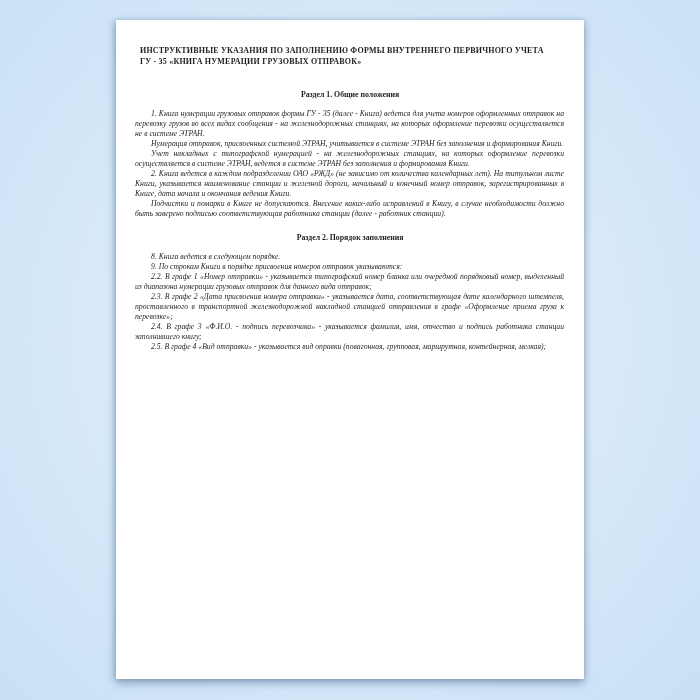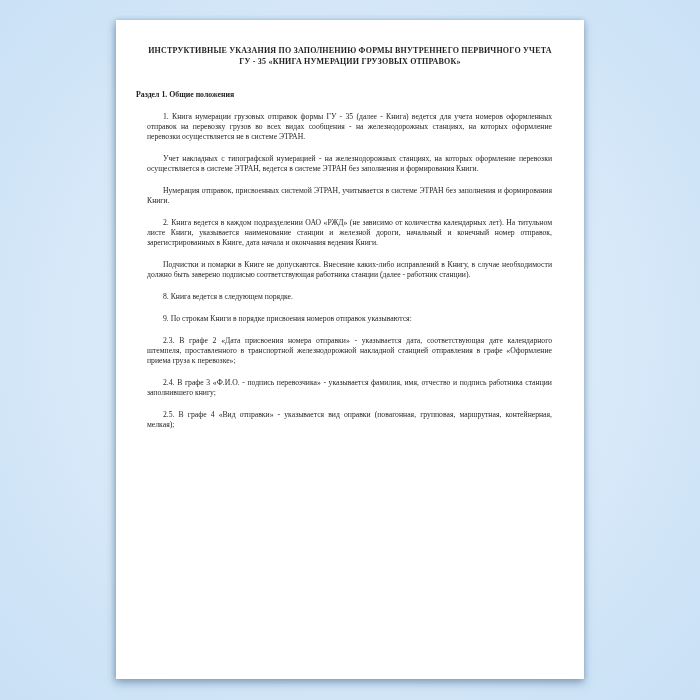--- a/index.html
+++ b/index.html
@@ -24,71 +24,73 @@
     box-shadow:
       0 4px 9px rgba(98, 130, 162, 0.55),
       0 0 4px rgba(110, 142, 172, 0.35),
       -2px 2px 6px rgba(110, 142, 172, 0.30);
     box-sizing: border-box;
     font-family: "Liberation Serif", "DejaVu Serif", serif;
     color: #1e1e1e;
   }
   .doc-title {
     margin: 25px 24px 0 24px;
-    text-align: center;
     font-weight: bold;
     font-size: 8px;
     line-height: 11px;
     letter-spacing: 0.2px;
   }
   .section-heading {
-    text-align: left;
+    text-align: center;
     font-weight: bold;
     font-size: 7.8px;
     line-height: 10px;
     margin: 0 20px;
   }
   .section-heading.first {
     margin-top: 23px;
   }
   .section-heading.second {
     margin-top: 14px;
   }
   .section-body {
     margin: 9px 20px 0 19px;
     font-size: 7.7px;
     line-height: 10px;
     text-align: justify;
   }
   .section-body p {
-    margin: 12px;
+    margin: 0;
     padding: 0;
     text-indent: 16px;
+    font-style: italic;
   }
 </style>
 </head>
 <body>
 
 <div class="sheet">
   <div class="doc-title">
     <div>ИНСТРУКТИВНЫЕ УКАЗАНИЯ ПО ЗАПОЛНЕНИЮ ФОРМЫ ВНУТРЕННЕГО ПЕРВИЧНОГО УЧЕТА</div>
     <div>ГУ - 35 «КНИГА НУМЕРАЦИИ ГРУЗОВЫХ ОТПРАВОК»</div>
   </div>
 
   <div class="section-heading first">Раздел 1. Общие положения</div>
 
   <div class="section-body">
     <p>1. Книга нумерации грузовых отправок формы ГУ - 35 (далее - Книга) ведется для учета номеров оформленных отправок на перевозку грузов во всех видах сообщения - на железнодорожных станциях, на которых оформление перевозки осуществляется не в системе ЭТРАН.</p>
+    <p>Нумерация отправок, присвоенных системой ЭТРАН, учитывается в системе ЭТРАН без заполнения и формирования Книги.</p>
     <p>Учет накладных с типографской нумерацией - на железнодорожных станциях, на которых оформление перевозки осуществляется в системе ЭТРАН, ведется в системе ЭТРАН без заполнения и формирования Книги.</p>
-    <p>Нумерация отправок, присвоенных системой ЭТРАН, учитывается в системе ЭТРАН без заполнения и формирования Книги.</p>
     <p>2. Книга ведется в каждом подразделении ОАО «РЖД» (не зависимо от количества календарных лет). На титульном листе Книги, указывается наименование станции и железной дороги, начальный и конечный номер отправок, зарегистрированных в Книге, дата начала и окончания ведения Книги.</p>
     <p>Подчистки и помарки в Книге не допускаются. Внесение каких-либо исправлений в Книгу, в случае необходимости должно быть заверено подписью соответствующая работника станции (далее - работник станции).</p>
   </div>
 
+  <div class="section-heading second">Раздел 2. Порядок заполнения</div>
 
   <div class="section-body">
     <p>8. Книга ведется в следующем порядке.</p>
     <p>9. По строкам Книги в порядке присвоения номеров отправок указываются:</p>
+    <p>2.2. В графе 1 «Номер отправки» - указывается типографский номер бланка или очередной порядковый номер, выделенный из диапазона нумерации грузовых отправок для данного вида отправок;</p>
     <p>2.3. В графе 2 «Дата присвоения номера отправки» - указывается дата, соответствующая дате календарного штемпеля, проставленного в транспортной железнодорожной накладной станцией отправления в графе «Оформление приема груза к перевозке»;</p>
     <p>2.4. В графе 3 «Ф.И.О. - подпись перевозчика» - указывается фамилия, имя, отчество и подпись работника станции заполнившего книгу;</p>
     <p>2.5. В графе 4 «Вид отправки» - указывается вид оправки (повагонная, групповая, маршрутная, контейнерная, мелкая);</p>
   </div>
 </div>
 
 </body></html>

